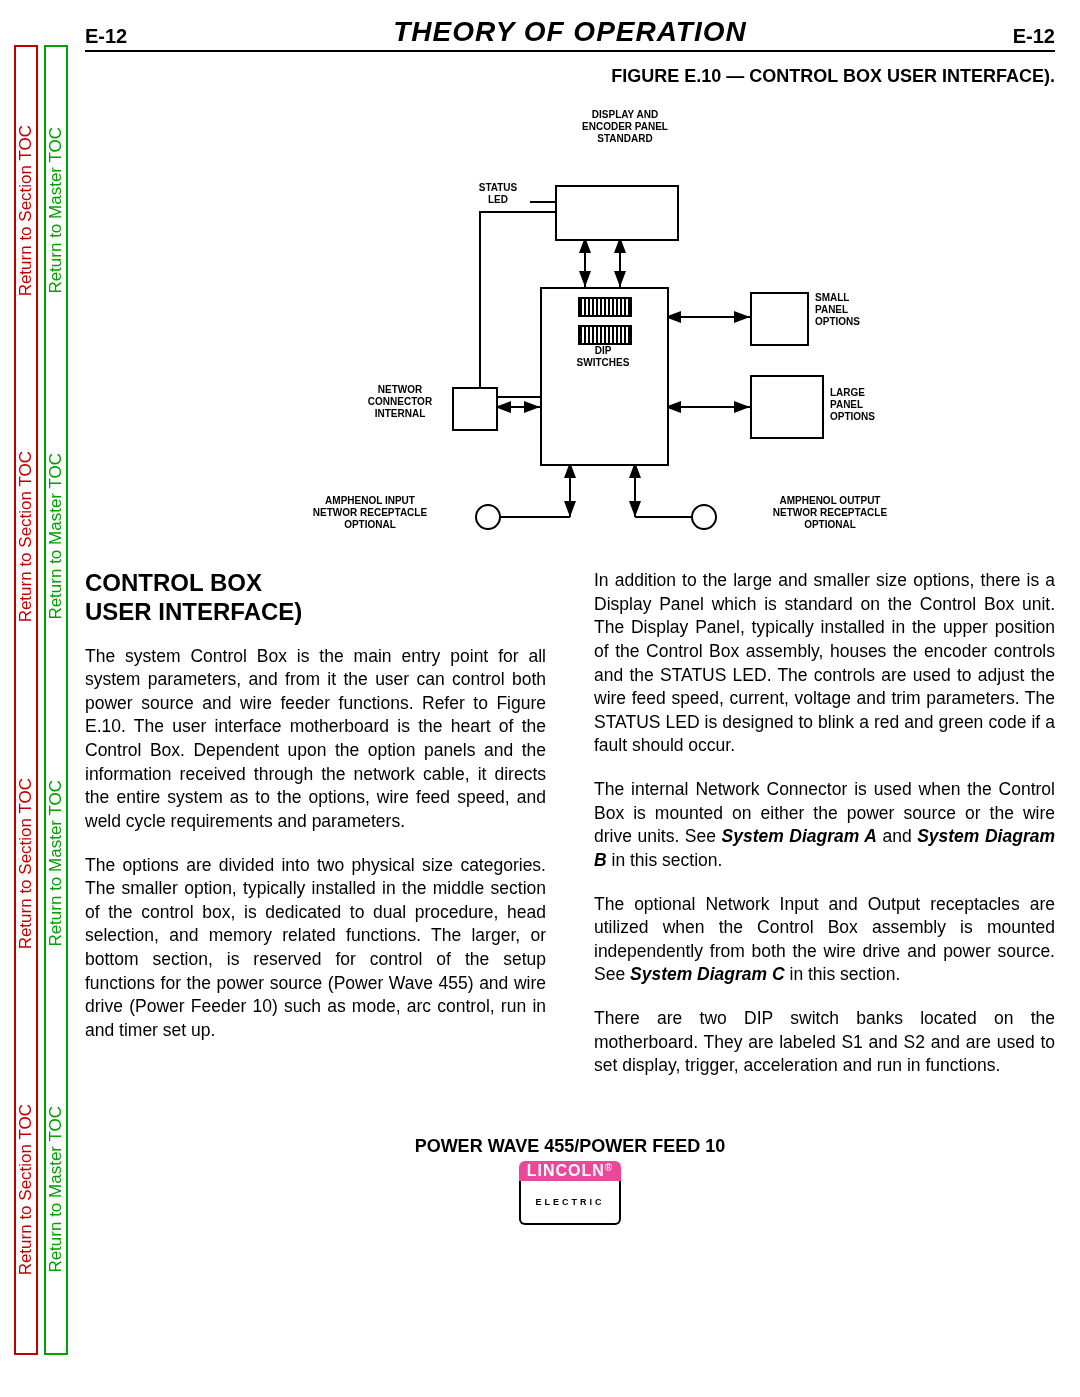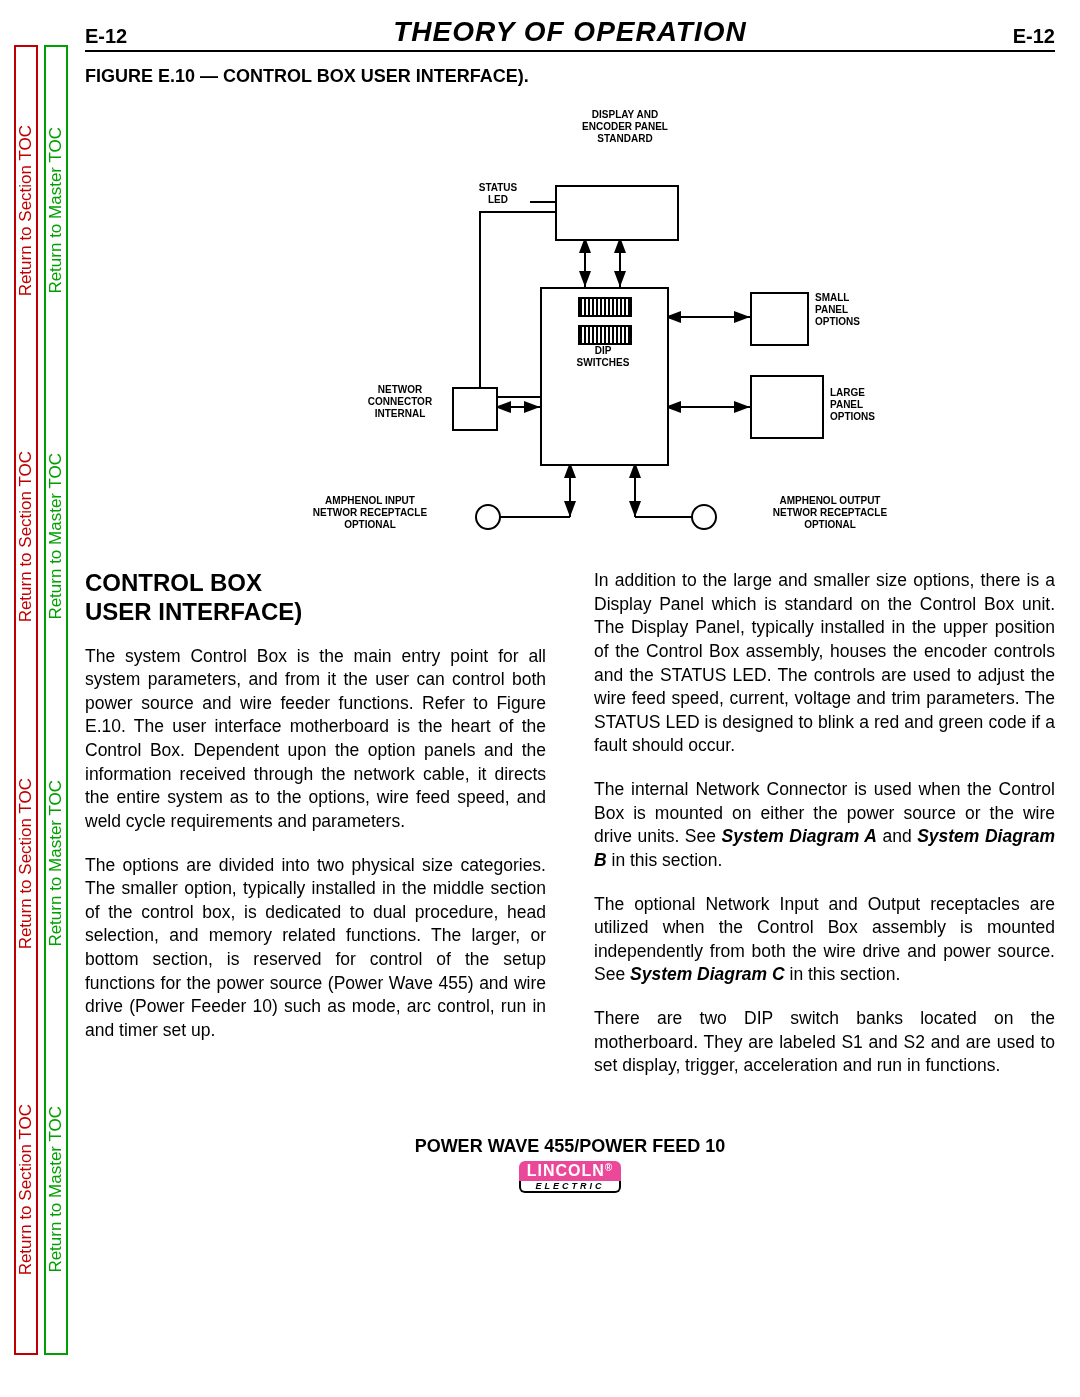--- a/index.html
+++ b/index.html
@@ -56,21 +56,21 @@
     display: flex;
     justify-content: space-between;
     align-items: flex-end;
     border-bottom: 2px solid #000;
     padding-bottom: 2px;
   }
   .hdr-id { font-weight: bold; font-size: 20px; }
   .hdr-title { font-weight: bold; font-style: italic; font-size: 28px; letter-spacing: 1px; }
 
   .fig-caption {
-    text-align: left;
+    text-align: right;
     font-weight: bold;
     font-size: 18px;
     margin-top: 14px;
   }
 
   .diagram {
     position: relative;
     width: 760px;
     height: 460px;
     margin: 10px auto 0 auto;
@@ -133,24 +133,23 @@
     font-weight: bold;
     font-size: 16px;
     padding: 1px 8px;
     border-radius: 6px 6px 0 0;
     letter-spacing: 1px;
   }
   .logo .l2 {
     border: 2px solid #000;
     font-size: 9px;
     letter-spacing: 3px;
-    padding: 0 4px;
+    padding: 16px 4px;
     border-radius: 0 0 6px 6px;
     border-top: none;
-    font-style: italic;
   }
 </style>
 </head>
 <body>
 
 <div class="side-tabs">
   <div class="tab-col red">
     <div class="tab-item">
         <span class="tab-text red">Return to Section TOC</span>
       </div>

